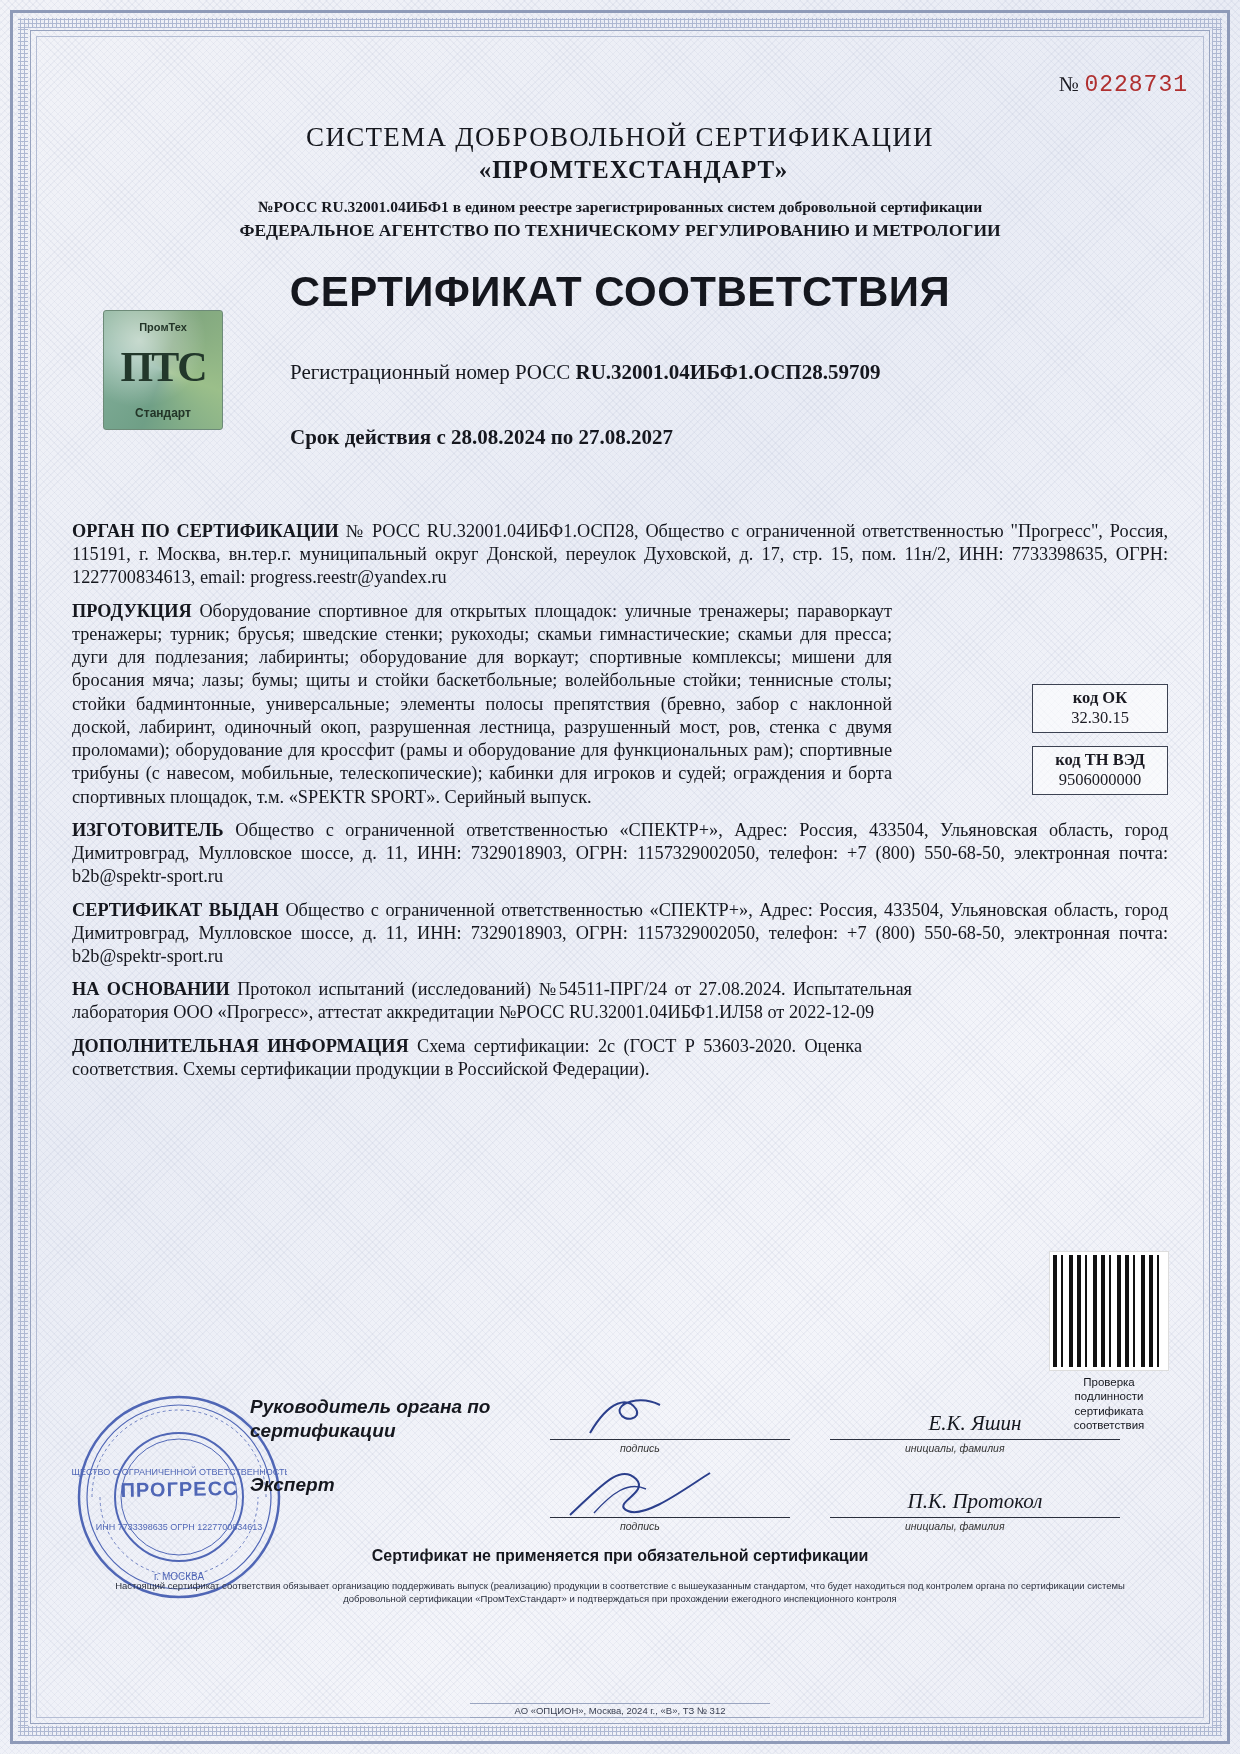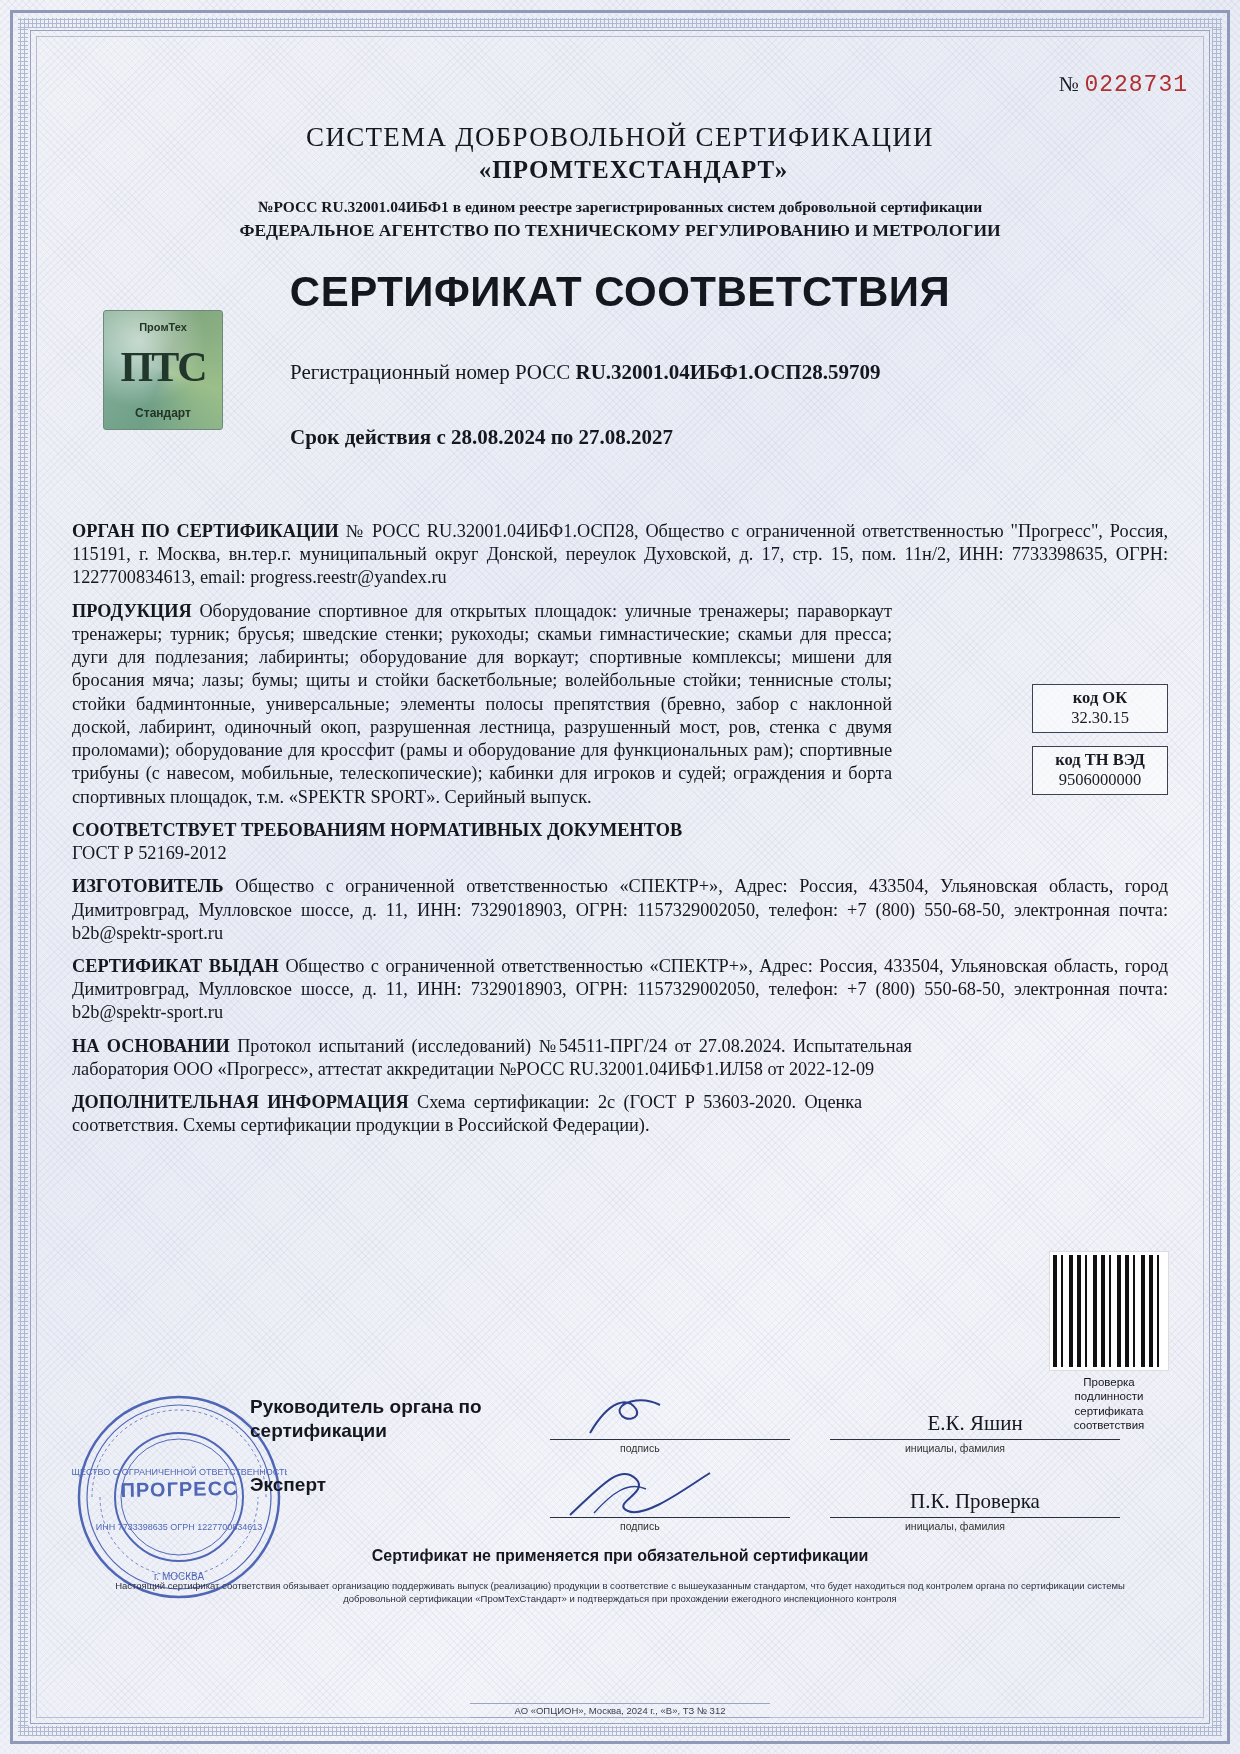--- a/index.html
+++ b/index.html
@@ -283,20 +283,21 @@
     line-height: 1.25;
     color: #15171e;
   }
 
   
   .sign-block {
     position: absolute;
     left: 250px;
     right: 84px;
     top: 1395px;
+    font-style: italic;
   }
   .sign-row {
     position: relative;
     height: 78px;
   }
   .sign-role {
     position: absolute;
     left: 0;
     top: 0;
     width: 270px;
@@ -450,24 +451,20 @@
   <div class="body">
 
     <div class="sec">
       <p class="just"><span class="hd">ОРГАН ПО СЕРТИФИКАЦИИ</span><span> № РОСС RU.32001.04ИБФ1.ОСП28, Общество с ограниченной ответственностью "Прогресс", Россия, 115191, г. Москва, вн.тер.г. муниципальный округ Донской, переулок Духовской, д. 17, стр. 15, пом. 11н/2, ИНН: 7733398635, ОГРН: 1227700834613, email: progress.reestr@yandex.ru</span></p>
     </div>
 
     <div class="sec">
       <p class="just prod-text"><span class="hd">ПРОДУКЦИЯ</span><span> Оборудование спортивное для открытых площадок: уличные тренажеры; параворкаут тренажеры; турник; брусья; шведские стенки; рукоходы; скамьи гимнастические; скамьи для пресса; дуги для подлезания; лабиринты; оборудование для воркаут; спортивные комплексы; мишени для бросания мяча; лазы; бумы; щиты и стойки баскетбольные; волейбольные стойки; теннисные столы; стойки бадминтонные, универсальные; элементы полосы препятствия (бревно, забор с наклонной доской, лабиринт, одиночный окоп, разрушенная лестница, разрушенный мост, ров, стенка с двумя проломами); оборудование для кроссфит (рамы и оборудование для функциональных рам); спортивные трибуны (с навесом, мобильные, телескопические); кабинки для игроков и судей; ограждения и борта спортивных площадок, т.м. «SPEKTR SPORT». Серийный выпуск.</span></p>
     </div>
 
-    <div class="sec">
-      <p><span class="hd">СООТВЕТСТВУЕТ ТРЕБОВАНИЯМ НОРМАТИВНЫХ ДОКУМЕНТОВ</span></p>
-      <p>ГОСТ Р 52169-2012</p>
-    </div>
 
     <div class="sec">
       <p class="just"><span class="hd">ИЗГОТОВИТЕЛЬ</span><span> Общество с ограниченной ответственностью «СПЕКТР+», Адрес: Россия, 433504, Ульяновская область, город Димитровград, Мулловское шоссе, д. 11, ИНН: 7329018903, ОГРН: 1157329002050, телефон: +7 (800) 550-68-50, электронная почта: b2b@spektr-sport.ru</span></p>
     </div>
 
     <div class="sec">
       <p class="just"><span class="hd">СЕРТИФИКАТ ВЫДАН</span><span> Общество с ограниченной ответственностью «СПЕКТР+», Адрес: Россия, 433504, Ульяновская область, город Димитровград, Мулловское шоссе, д. 11, ИНН: 7329018903, ОГРН: 1157329002050, телефон: +7 (800) 550-68-50, электронная почта: b2b@spektr-sport.ru</span></p>
     </div>
 
     <div class="sec" style="width:840px">
@@ -515,21 +512,21 @@
     </div>
 
     <div class="sign-row">
       <div class="sign-role">Эксперт</div>
       <svg class="ink" viewBox="0 0 240 54">
         <path d="M20 48 C50 20, 70 -4, 86 12 C100 26, 60 36, 78 44 C96 52, 140 18, 160 6" fill="none" stroke="#2b3f8c" stroke-width="2"></path>
         <path d="M44 46 C62 26, 78 14, 96 22" fill="none" stroke="#2b3f8c" stroke-width="1.4"></path>
       </svg>
       <div class="sign-line sl-a"></div>
       <div class="sign-cap cap-a">подпись</div>
-      <div class="sign-name">П.К. Проверка</div>
+      <div class="sign-name">П.К. Протокол</div>
       <div class="sign-line sl-b"></div>
       <div class="sign-cap cap-b">инициалы, фамилия</div>
     </div>
 
   </div>
 
   <div class="notice">Сертификат не применяется при обязательной сертификации</div>
   <div class="fineprint">Настоящий сертификат соответствия обязывает организацию поддерживать выпуск (реализацию) продукции в соответствие с вышеуказанным стандартом, что будет находиться под контролем органа по сертификации системы добровольной сертификации «ПромТехСтандарт» и подтверждаться при прохождении ежегодного инспекционного контроля</div>
   <div class="footer-strip">АО «ОПЦИОН», Москва, 2024 г., «В», ТЗ № 312</div>
 

